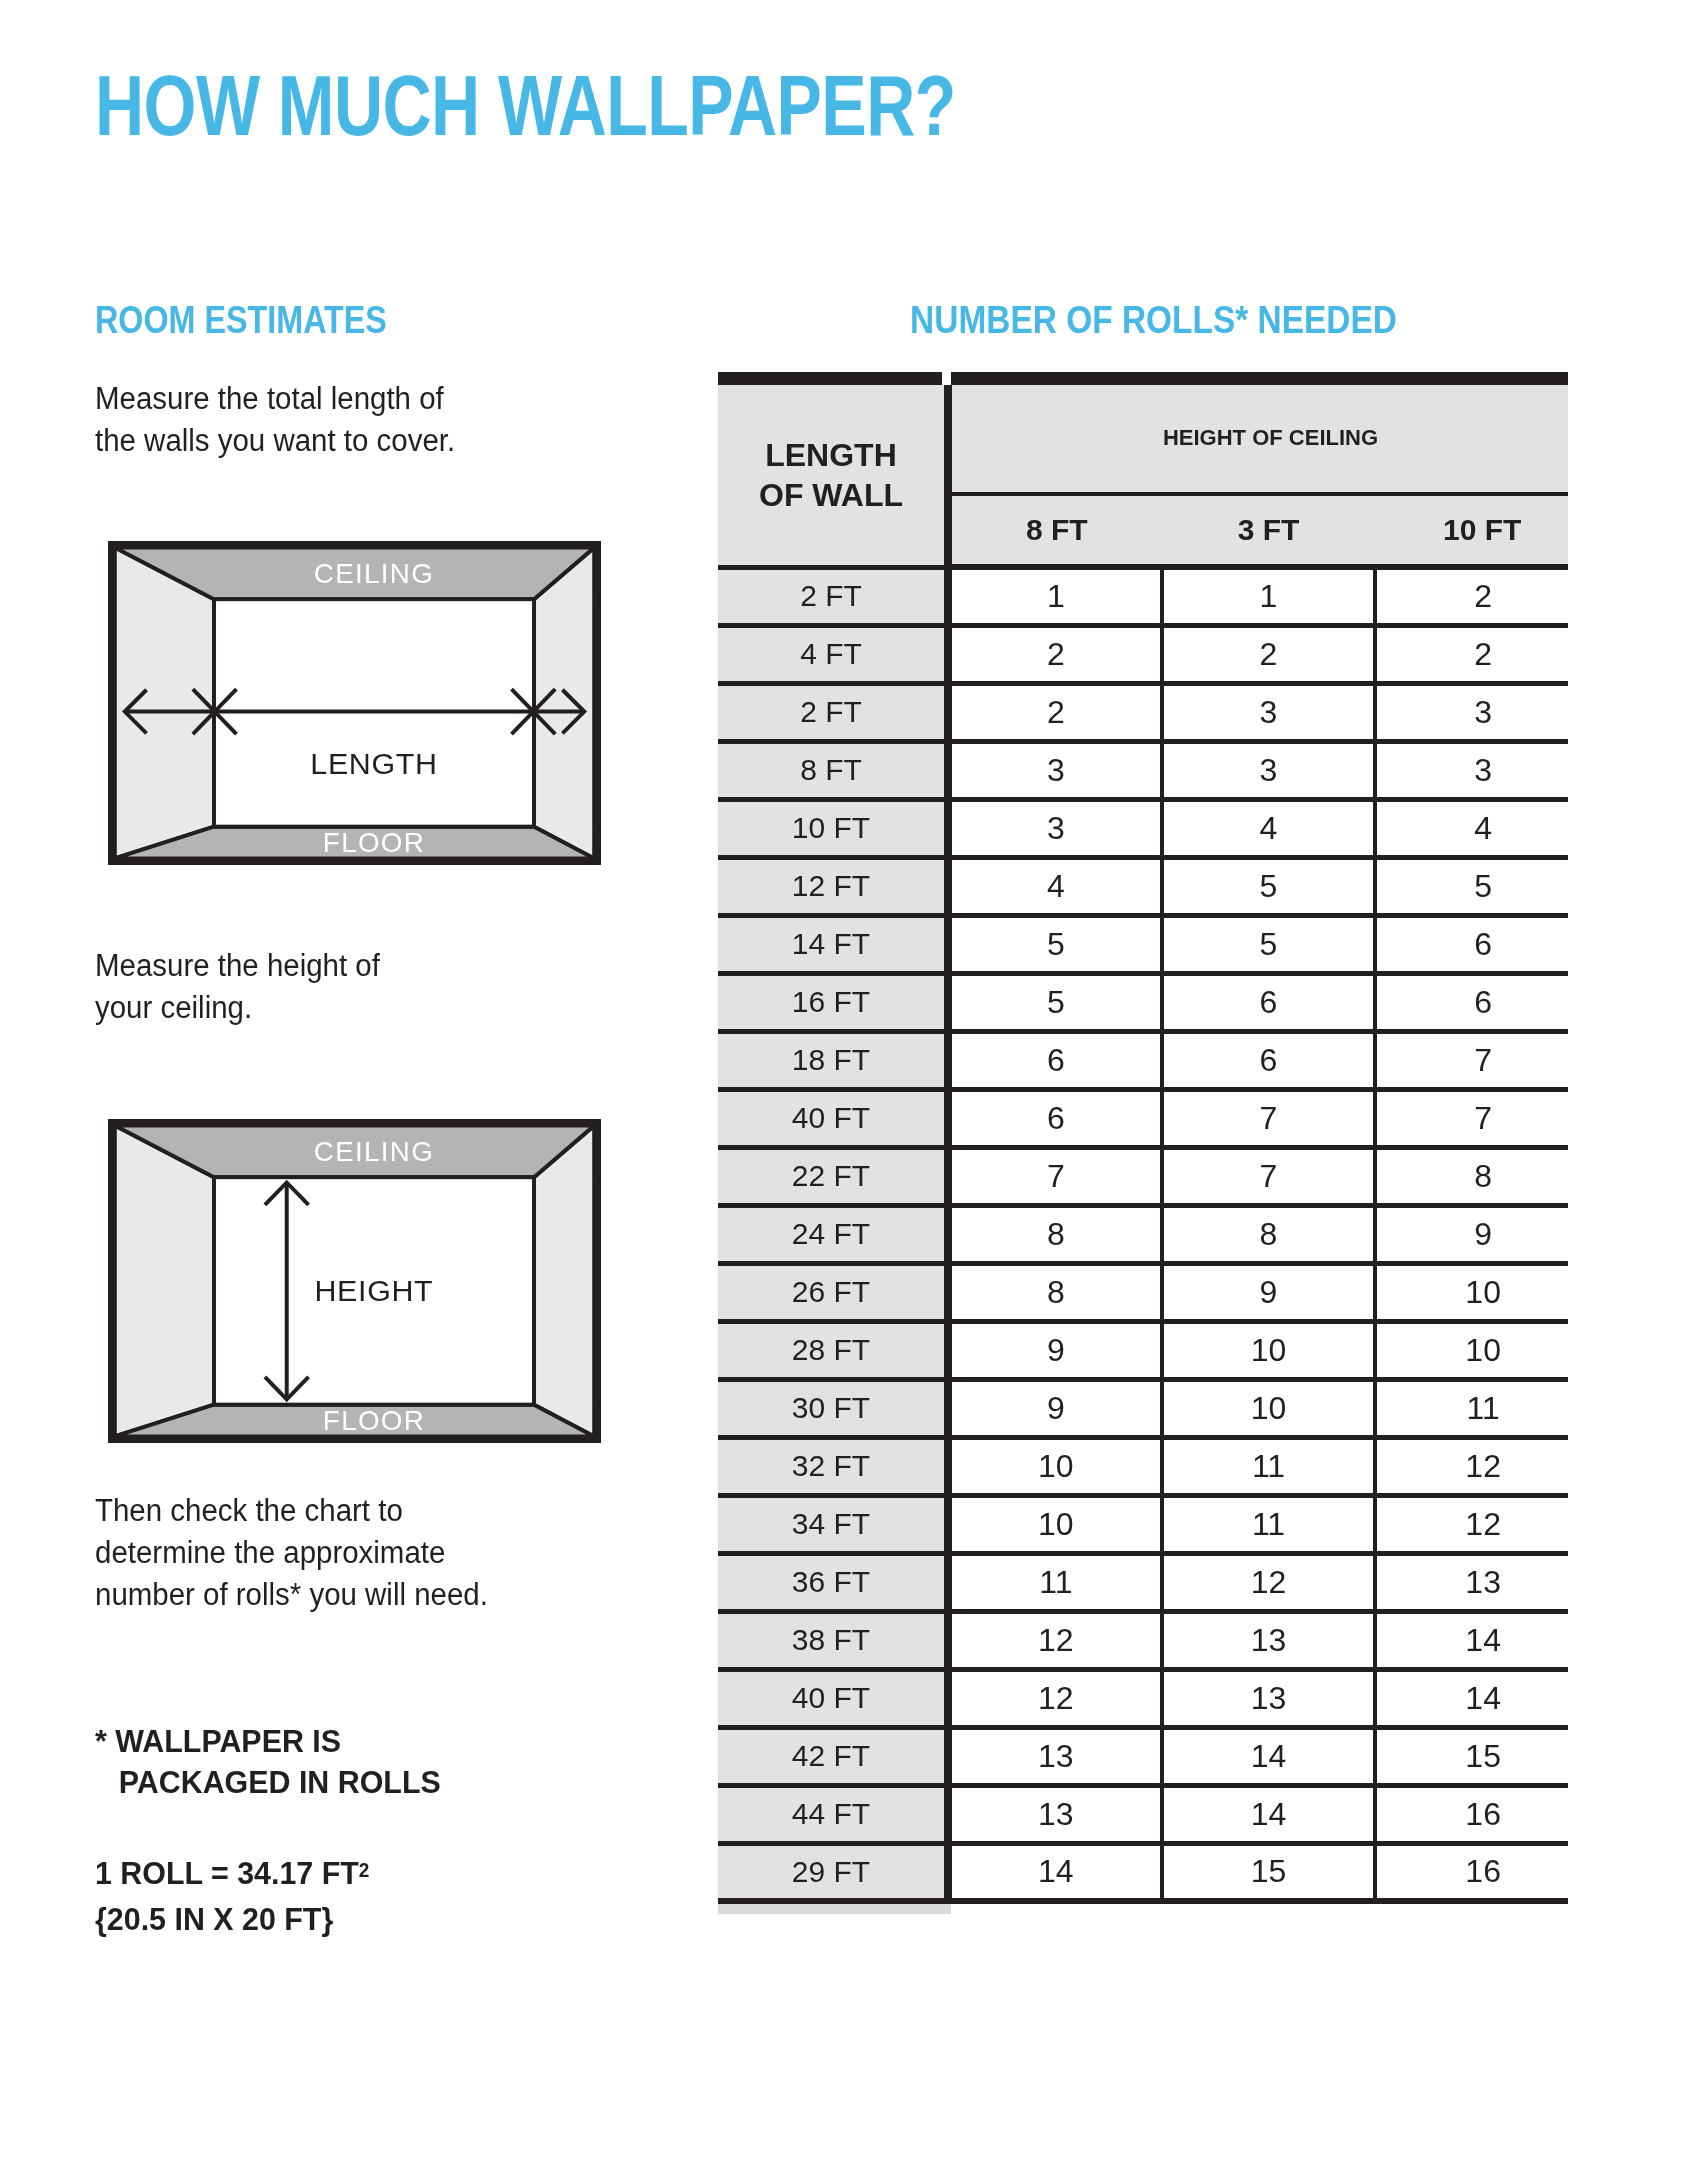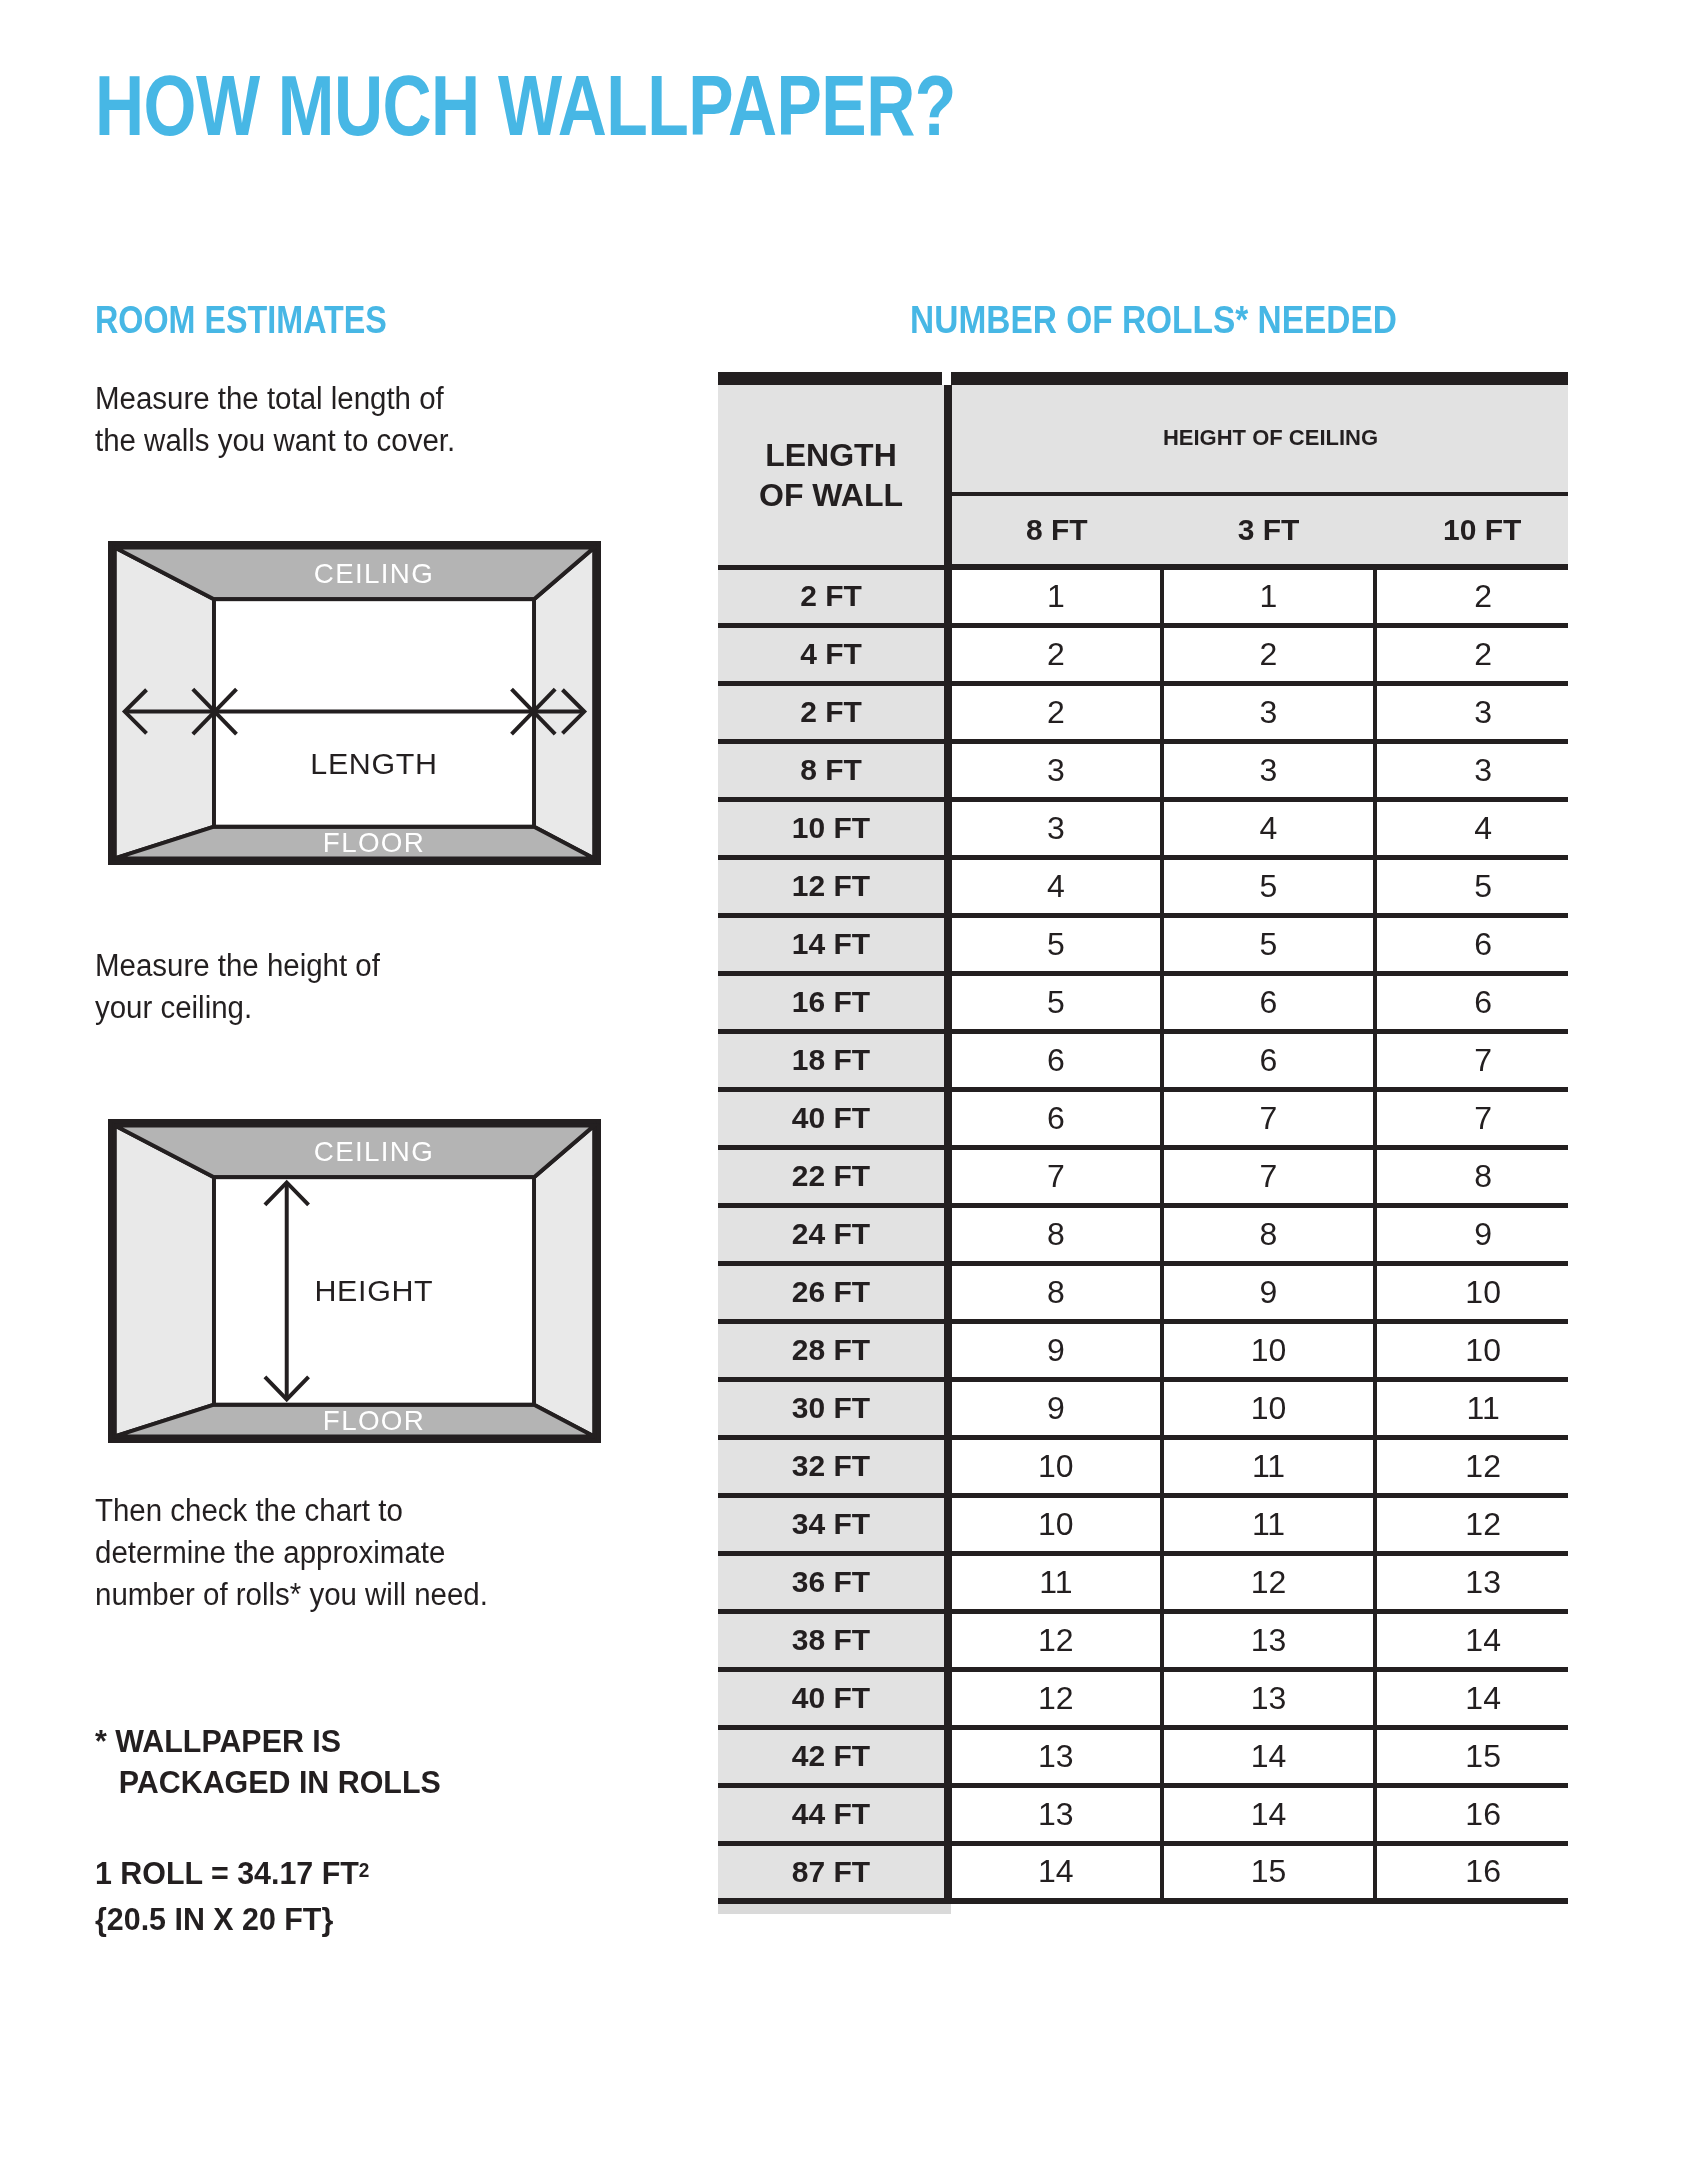--- a/index.html
+++ b/index.html
@@ -79,21 +79,21 @@
   }
   tr.colheads th{
     height:72px;background:var(--cell_gray,#e2e2e2);
     font-size:30px;font-weight:bold;
   }
   thead tr.colheads th{border-bottom:6px solid var(--ink,#231f20);}
   tbody td{height:58px;border-top:5.3px solid var(--ink,#231f20);}
   tbody td.rowlabel{
     background:var(--cell_gray,#e2e2e2);
     border-right:8.6px solid var(--ink,#231f20);
-    font-size:30px;font-weight:bold;
+    font-size:30px;font-weight:normal;
   }
   tbody td.val{font-size:32px;font-weight:normal;border-left:4px solid var(--ink,#231f20);}
   .bottom-stub{width:233px;height:10px;background:var(--stub_gray,#d9d9d9);}
 </style>
 </head>
 <body>
 
 <main>
 
   <h1 class="page-title">HOW MUCH WALLPAPER?</h1>
@@ -321,21 +321,21 @@
               <td class="val">14</td>
               <td class="val">15</td>
             </tr>
             <tr>
               <td class="rowlabel">44 FT</td>
               <td class="val">13</td>
               <td class="val">14</td>
               <td class="val">16</td>
             </tr>
             <tr>
-              <td class="rowlabel">87 FT</td>
+              <td class="rowlabel">29 FT</td>
               <td class="val">14</td>
               <td class="val">15</td>
               <td class="val">16</td>
             </tr>
           </tbody>
       </table>
 
       <div class="bottom-stub"></div>
     </div>
   </section>

